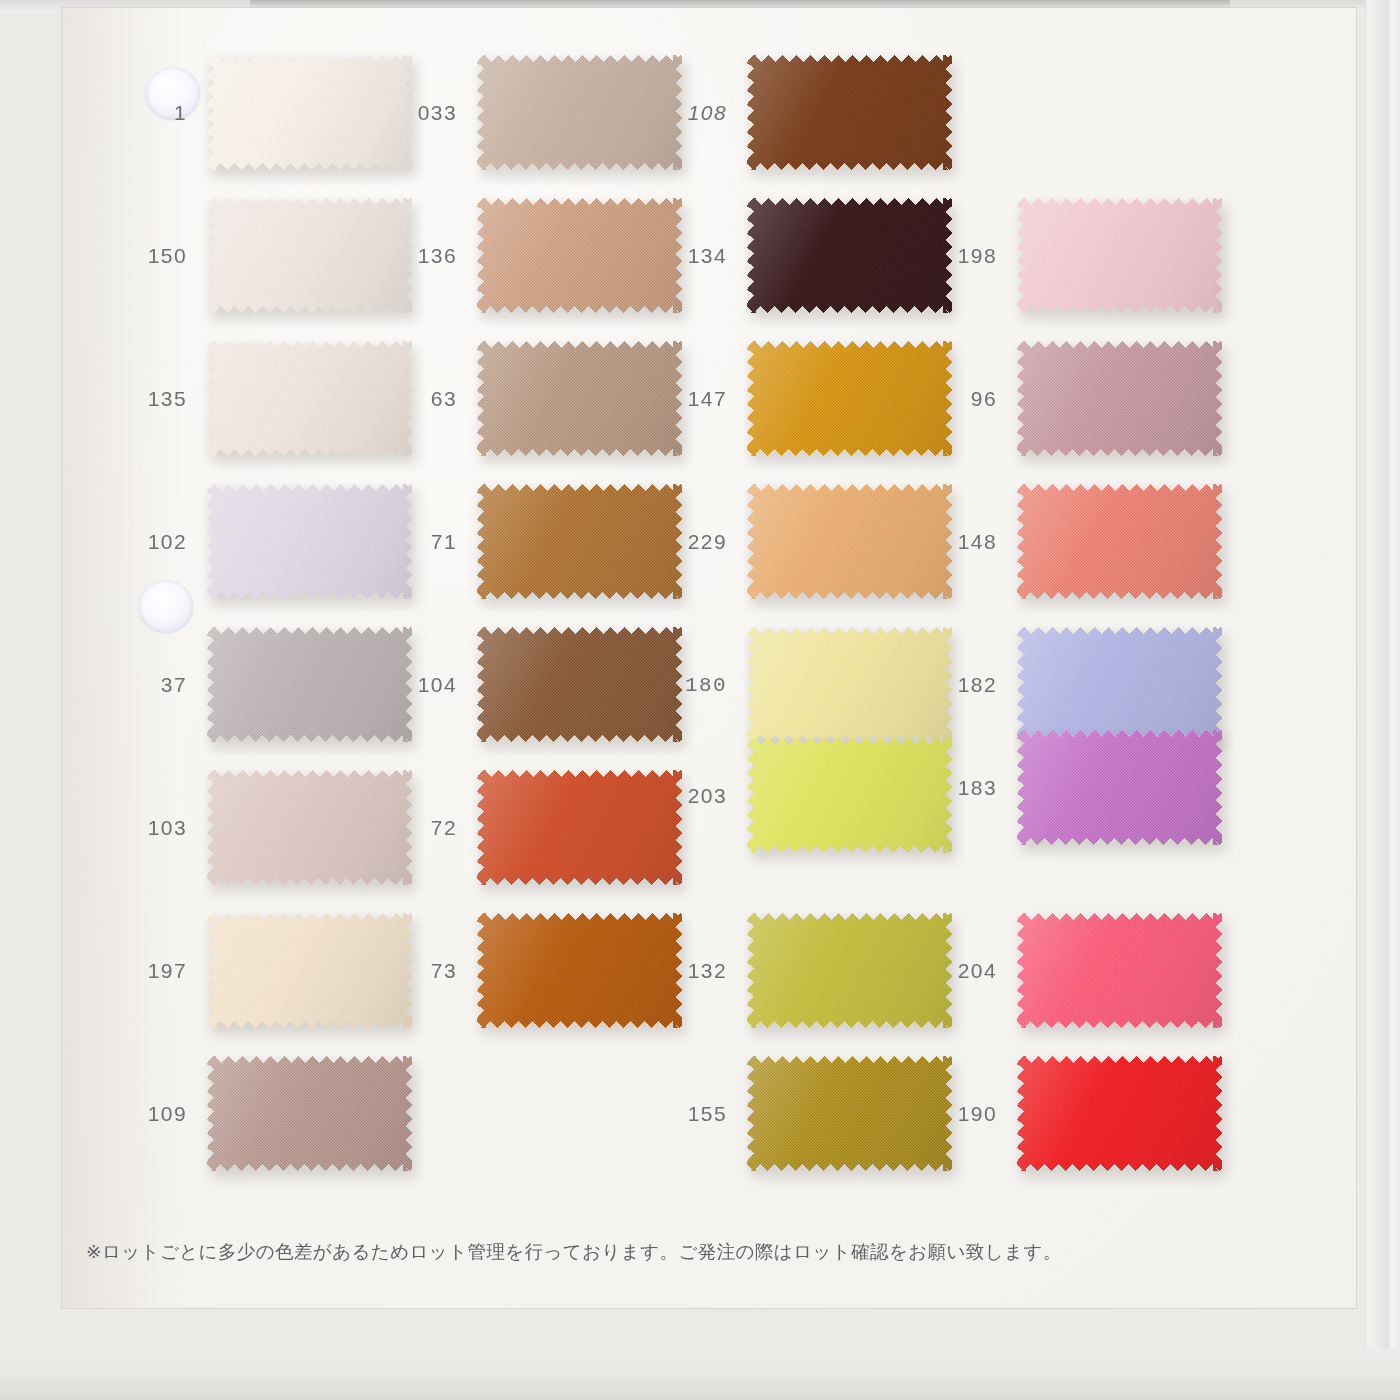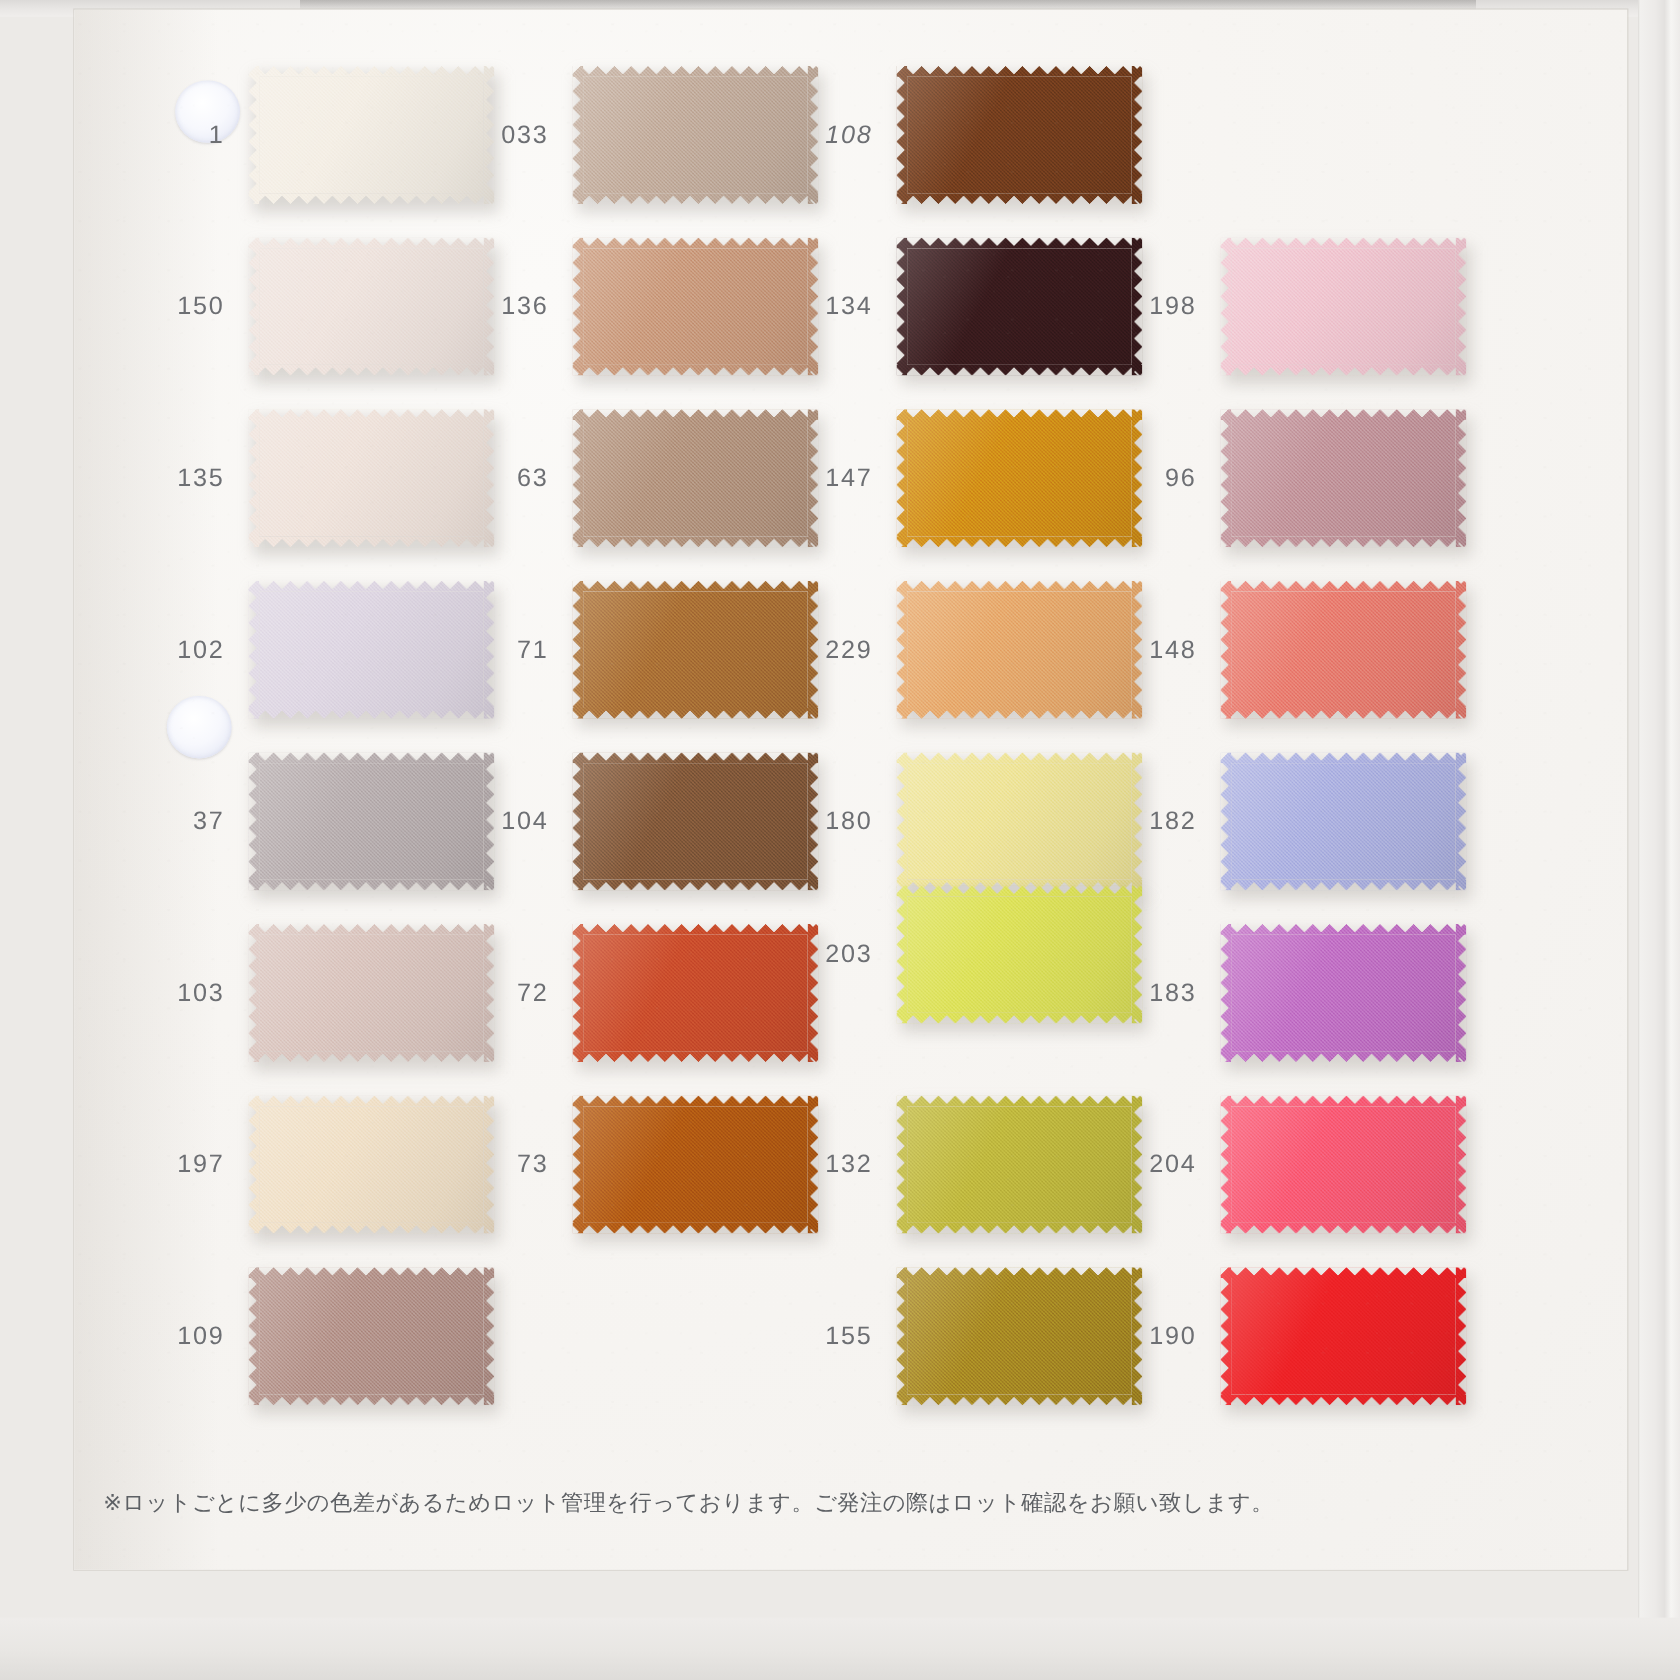--- a/index.html
+++ b/index.html
@@ -286,21 +286,21 @@
         <div class="cell" style="left: 415px; top: 619px;">
           <span class="lbl" style="color: rgb(109, 111, 115);">104</span>
           <div class="sw-wrap" style="width: 205px; height: 115px;">
             <div class="sw-shadow" style="width: 205px; height: 115px;"></div>
             <div class="sw" style="width: 205px; height: 115px;">
               <div class="sw-inner" style="--c: #7b5437;"></div>
             </div>
           </div>
         </div>
         <div class="cell" style="left: 685px; top: 619px;">
-          <span class="lbl" style="color: rgb(109, 111, 115);">180</span>
+          <span class="lbl" style="color: rgb(109, 111, 115); font-family: Liberation Mono, monospace;">180</span>
           <div class="sw-wrap" style="width: 205px; height: 115px;">
             <div class="sw-shadow" style="width: 205px; height: 115px;"></div>
             <div class="sw" style="width: 205px; height: 115px;">
               <div class="sw-inner" style="--c: #eee394;"></div>
             </div>
           </div>
         </div>
         <div class="cell" style="left: 955px; top: 619px;">
           <span class="lbl" style="color: rgb(109, 111, 115);">182</span>
           <div class="sw-wrap" style="width: 205px; height: 115px;">
@@ -330,21 +330,21 @@
         </div>
         <div class="cell" style="left: 685px; top: 730px;">
           <span class="lbl" style="color: rgb(109, 111, 115);">203</span>
           <div class="sw-wrap" style="width: 205px; height: 115px;">
             <div class="sw-shadow" style="width: 205px; height: 115px;"></div>
             <div class="sw" style="width: 205px; height: 115px;">
               <div class="sw-inner" style="--c: #dbe056;"></div>
             </div>
           </div>
         </div>
-        <div class="cell" style="left: 955px; top: 762px;">
+        <div class="cell" style="left: 955px; top: 722px;">
           <span class="lbl" style="color: rgb(109, 111, 115);">183</span>
           <div class="sw-wrap" style="width: 205px; height: 115px;">
             <div class="sw-shadow" style="width: 205px; height: 115px;"></div>
             <div class="sw" style="width: 205px; height: 115px;">
               <div class="sw-inner" style="--c: #be6bc2;"></div>
             </div>
           </div>
         </div>
         <div class="cell" style="left: 145px; top: 905px;">
           <span class="lbl" style="color: rgb(109, 111, 115);">197</span>

